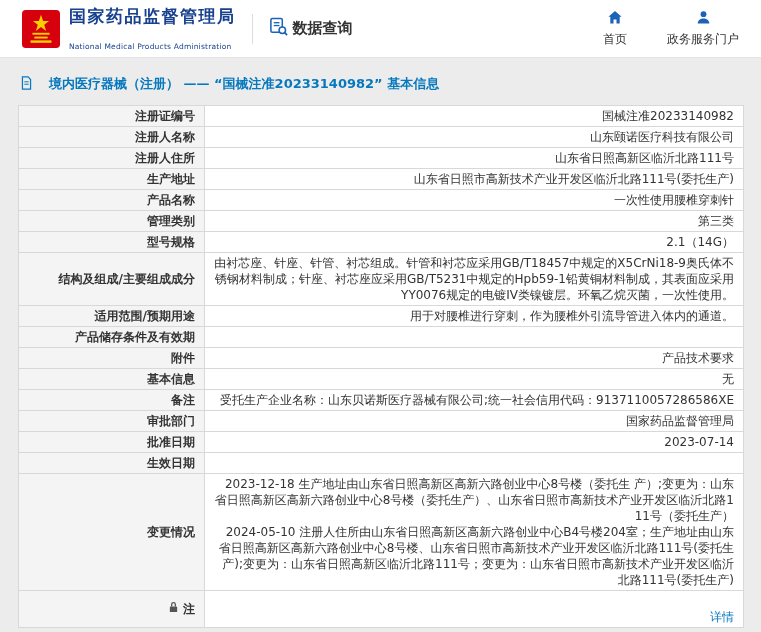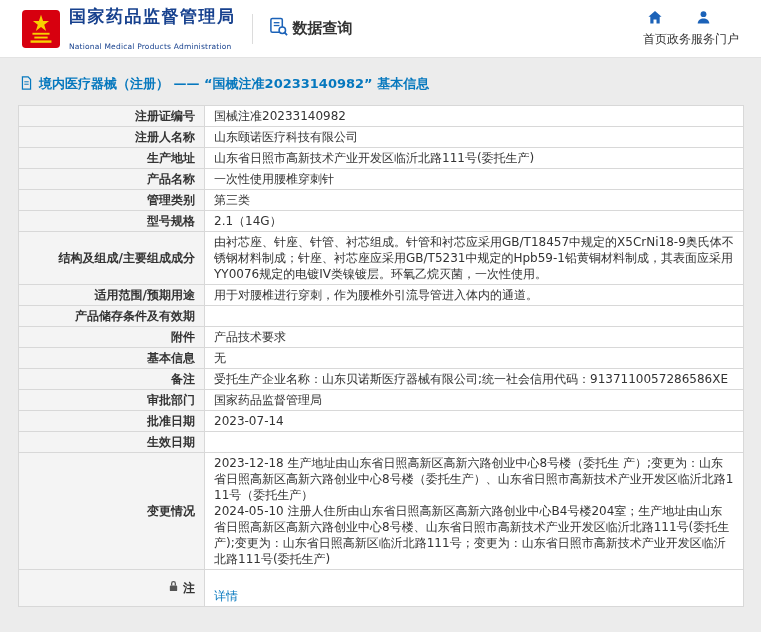--- a/index.html
+++ b/index.html
@@ -30,26 +30,26 @@
   }
   .title-en { font-size: 7.5px; color: #17418e; margin-top: 16px; letter-spacing: 0.2px; }
   .v-divider { width: 1px; height: 30px; background: #dcdcdc; margin: 0 16px; }
   .data-query {
     display: flex; align-items: center; gap: 5px;
     font-size: 15px; font-weight: bold; color: #333; cursor: pointer;
   }
   .header-spacer { flex: 1; }
   .nav-item {
     display: flex; flex-direction: column; align-items: center; gap: 3px;
-    font-size: 12px; color: #333; cursor: pointer; white-space: nowrap;
+    font-size: 12px; color: #333; margin-left: 40px; cursor: pointer; white-space: nowrap;
   }
   
   .content { padding: 12px 17px 10px 18px; }
   .breadcrumb {
-    display: flex; align-items: center; gap: 6px;
+    display: flex; align-items: center; gap: 16px;
     color: #0678be; font-size: 13px; font-weight: bold;
     padding: 5px 2px 4px 2px;
   }
   table.info {
     width: 100%;
     border-collapse: collapse;
     table-layout: fixed;
     background: #fff;
     margin-top: 8px;
   }
@@ -62,21 +62,21 @@
   }
   table.info th {
     background: #f4f4f4;
     text-align: right;
     font-weight: bold;
     color: #333;
   }
   table.info td {
     background: #fff;
     color: #333;
-    text-align: left;
+    text-align: right;
     white-space: pre-line;
     word-break: break-all;
   }
   .label-with-icon { display: inline-flex; align-items: center; gap: 4px; }
   a.details-link { color: #0678be; text-decoration: none; cursor: pointer; }
 </style>
 </head>
 <body>
 
 <div class="header">
@@ -149,20 +149,24 @@
     <tbody>
       <tr>
         <th>注册证编号</th>
         <td>国械注准20233140982</td>
       </tr>
       <tr>
         <th>注册人名称</th>
         <td>山东颐诺医疗科技有限公司</td>
       </tr>
       <tr>
+        <th>注册人住所</th>
+        <td>山东省日照高新区临沂北路111号</td>
+      </tr>
+      <tr>
         <th>生产地址</th>
         <td>山东省日照市高新技术产业开发区临沂北路111号(委托生产)</td>
       </tr>
       <tr>
         <th>产品名称</th>
         <td>一次性使用腰椎穿刺针</td>
       </tr>
       <tr>
         <th>管理类别</th>
         <td>第三类</td>

